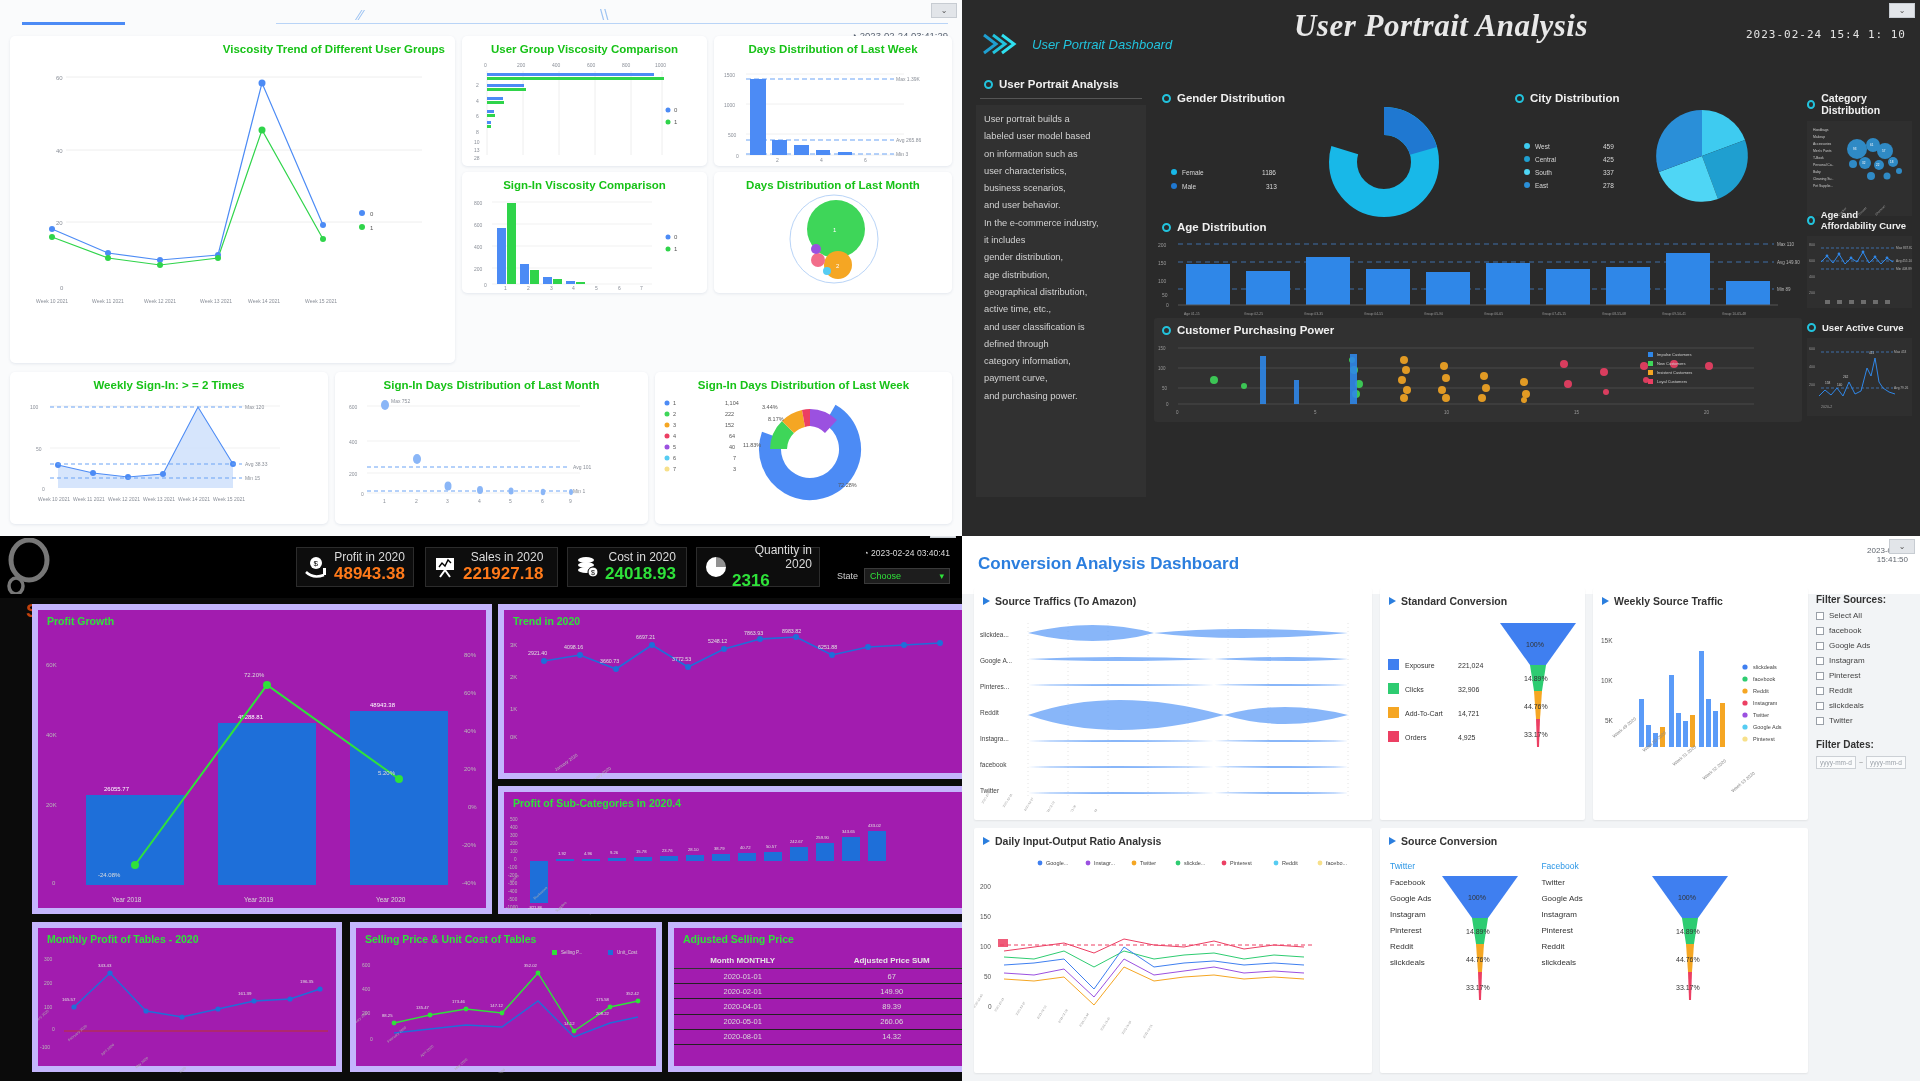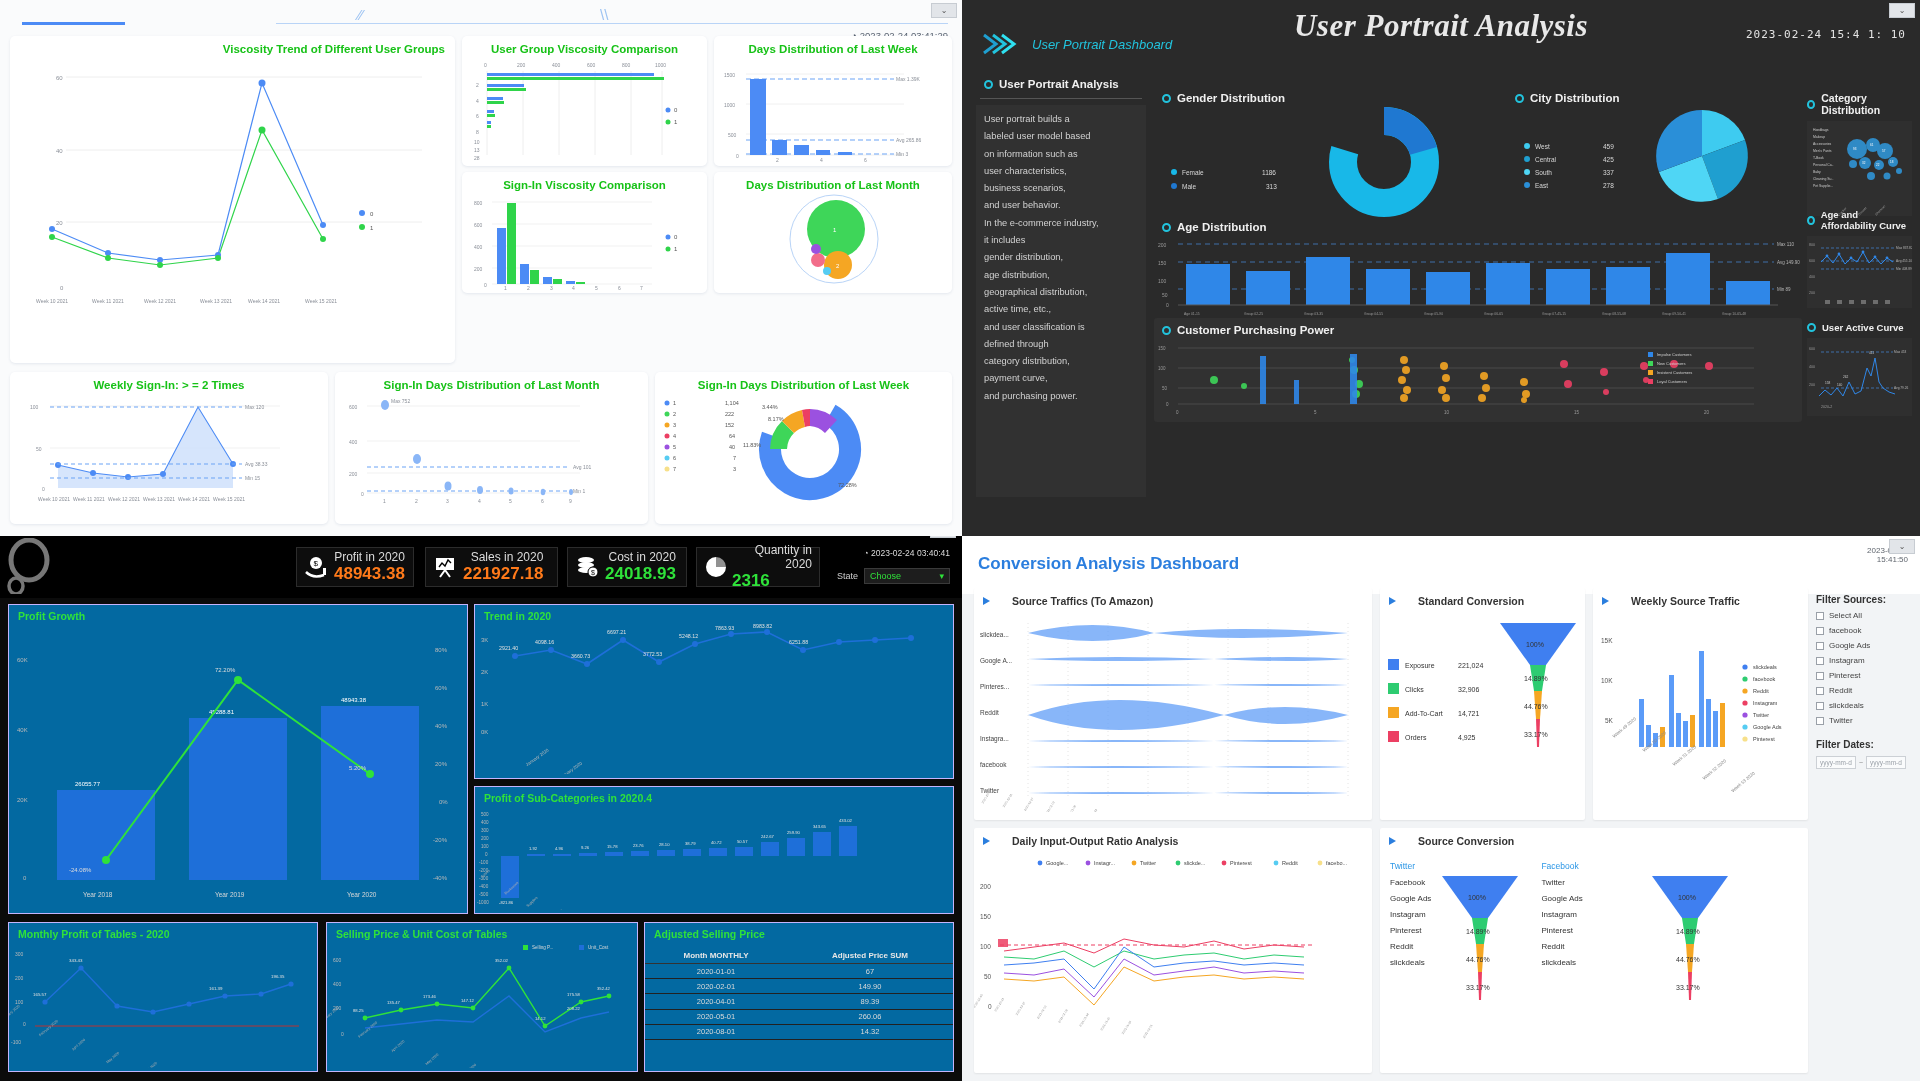--- a/index.html
+++ b/index.html
@@ -55,37 +55,37 @@
   .kpi { position:absolute; top:11px; height:40px; background:#0d0d0d;
      border:1px solid #2c2c2c; display:flex; align-items:center; padding:0 7px; gap:6px;}
   .kpi-lab { font-size:12px; color:#dcdcdc; text-align:right; }
   .kpi-val { font-size:17px; font-weight:bold; }
   .s-stamp { position:absolute; right:12px; top:12px; font-size:8.5px; color:#dcdcdc; }
   .s-state { position:absolute; right:12px; top:32px; display:flex; align-items:center; gap:6px;}
   .s-state-lab { font-size:9px; color:#cfcfcf; }
   .s-select { width:86px; height:16px; background:#1d1d1d; border:1px solid #3a3a3a;
      color:#2fe23a; font-size:9px; display:flex; align-items:center;
      justify-content:space-between; padding:0 5px; }
-  .scard { position:absolute; background:#0369a1; border:1px solid #c4b5fd; }
+  .scard { position:absolute; background:#a21caf; border:6px solid #c4b5fd;margin-left:24px; }
   .sch-title { font-size:10.5px; font-weight:bold; color:#2fe23a; padding:5px 0 0 9px;}
   .stbl { width:100%; border-collapse:collapse; }
   .stbl th { font-size:8px; color:#e6e6e6; font-weight:bold; padding:3px 0;
      border-bottom:1px solid #333; }
   .stbl td { font-size:7.5px; color:#dadada; text-align:center; padding:2.6px 0;
      border-bottom:1px solid #222; }
 
   
   #w-ads { left:962px; top:536px; width:958px; height:545px; background:#f2f4f6; }
   .a-top { position:relative; height:58px; background:#fff; }
   .a-title { position:absolute; left:16px; top:18px; font-size:17px; font-weight:bold;
      color:#2b7ede; }
   .a-date { position:absolute; right:12px; top:10px; font-size:8px; color:#60666e; text-align:right;}
   .acard { position:absolute; background:#fff; border-radius:2px;
      box-shadow:0 1px 2px rgba(0,0,0,.07); }
-  .ach-head { display:flex; align-items:center; gap:22px; padding:7px 0 0 9px;}
+  .ach-head { display:flex; align-items:center; gap:5px; padding:7px 0 0 9px;}
   .atri { width:0;height:0;border-left:7px solid #2b7ede;border-top:4.5px solid transparent;
      border-bottom:4.5px solid transparent; }
   .ach-title { font-size:10.5px; font-weight:bold; color:#333; }
   .flt-title { font-size:10px; font-weight:bold; color:#333; }
   .flt-row { display:flex; align-items:center; gap:5px; margin-top:6px; }
   .cbx { width:8px; height:8px; border:1px solid #9aa0a8; background:#fff; }
   .flt-lab { font-size:8px; color:#444; }
   .dt-in { width:40px; height:13px; border:1px solid #ccd0d5; background:#fafbfc;
      font-size:6.5px; color:#9aa0a8; display:flex; align-items:center; padding-left:3px;}
   .win-btn { position:absolute; width:26px; height:15px; background:#e2e5e9;
@@ -437,21 +437,21 @@
       <div>business scenarios,</div>
           <div>and user behavior.</div>
       <div>In the e-commerce industry,</div>
           <div>it includes</div>
       <div>gender distribution,</div>
           <div>age distribution,</div>
       <div>geographical distribution,</div>
           <div>active time, etc.,</div>
       <div>and user classification is</div>
           <div>defined through</div>
-      <div>category distribution,</div>
+      <div>category information,</div>
           <div>payment curve,</div>
       <div>and purchasing power.</div>
     </div>
   </div>
 
   <div class="pcard" style="left:192px;top:86px;width:350px;height:145px;background:transparent;">
     <div class="pch-head">
       <span class="pdot"></span>
       <span class="pch-title">Gender Distribution</span>
     </div>

